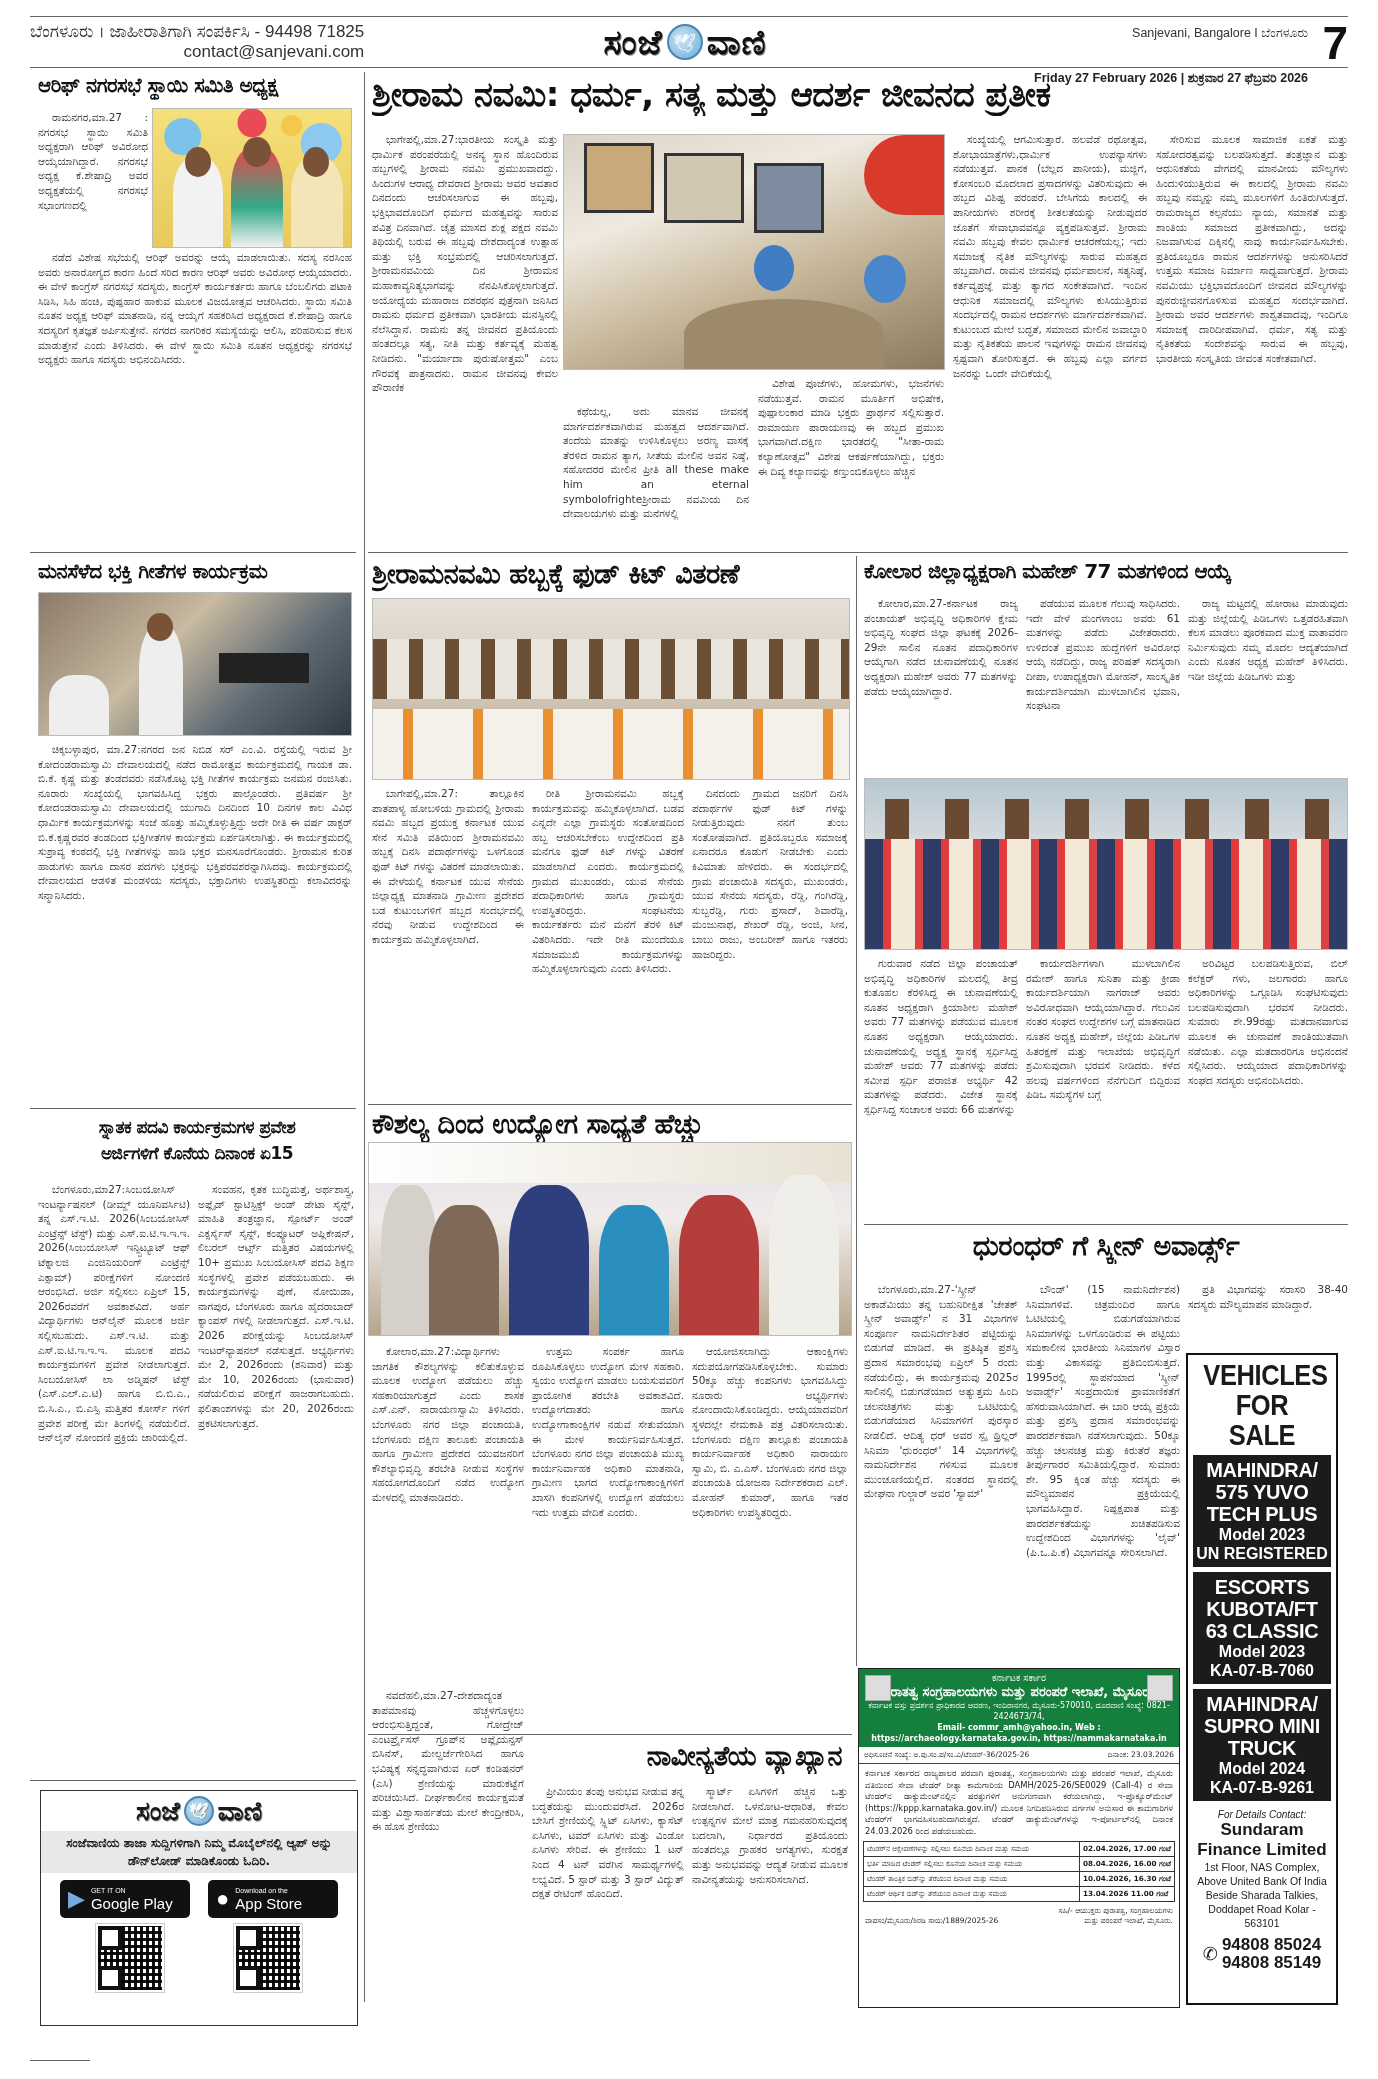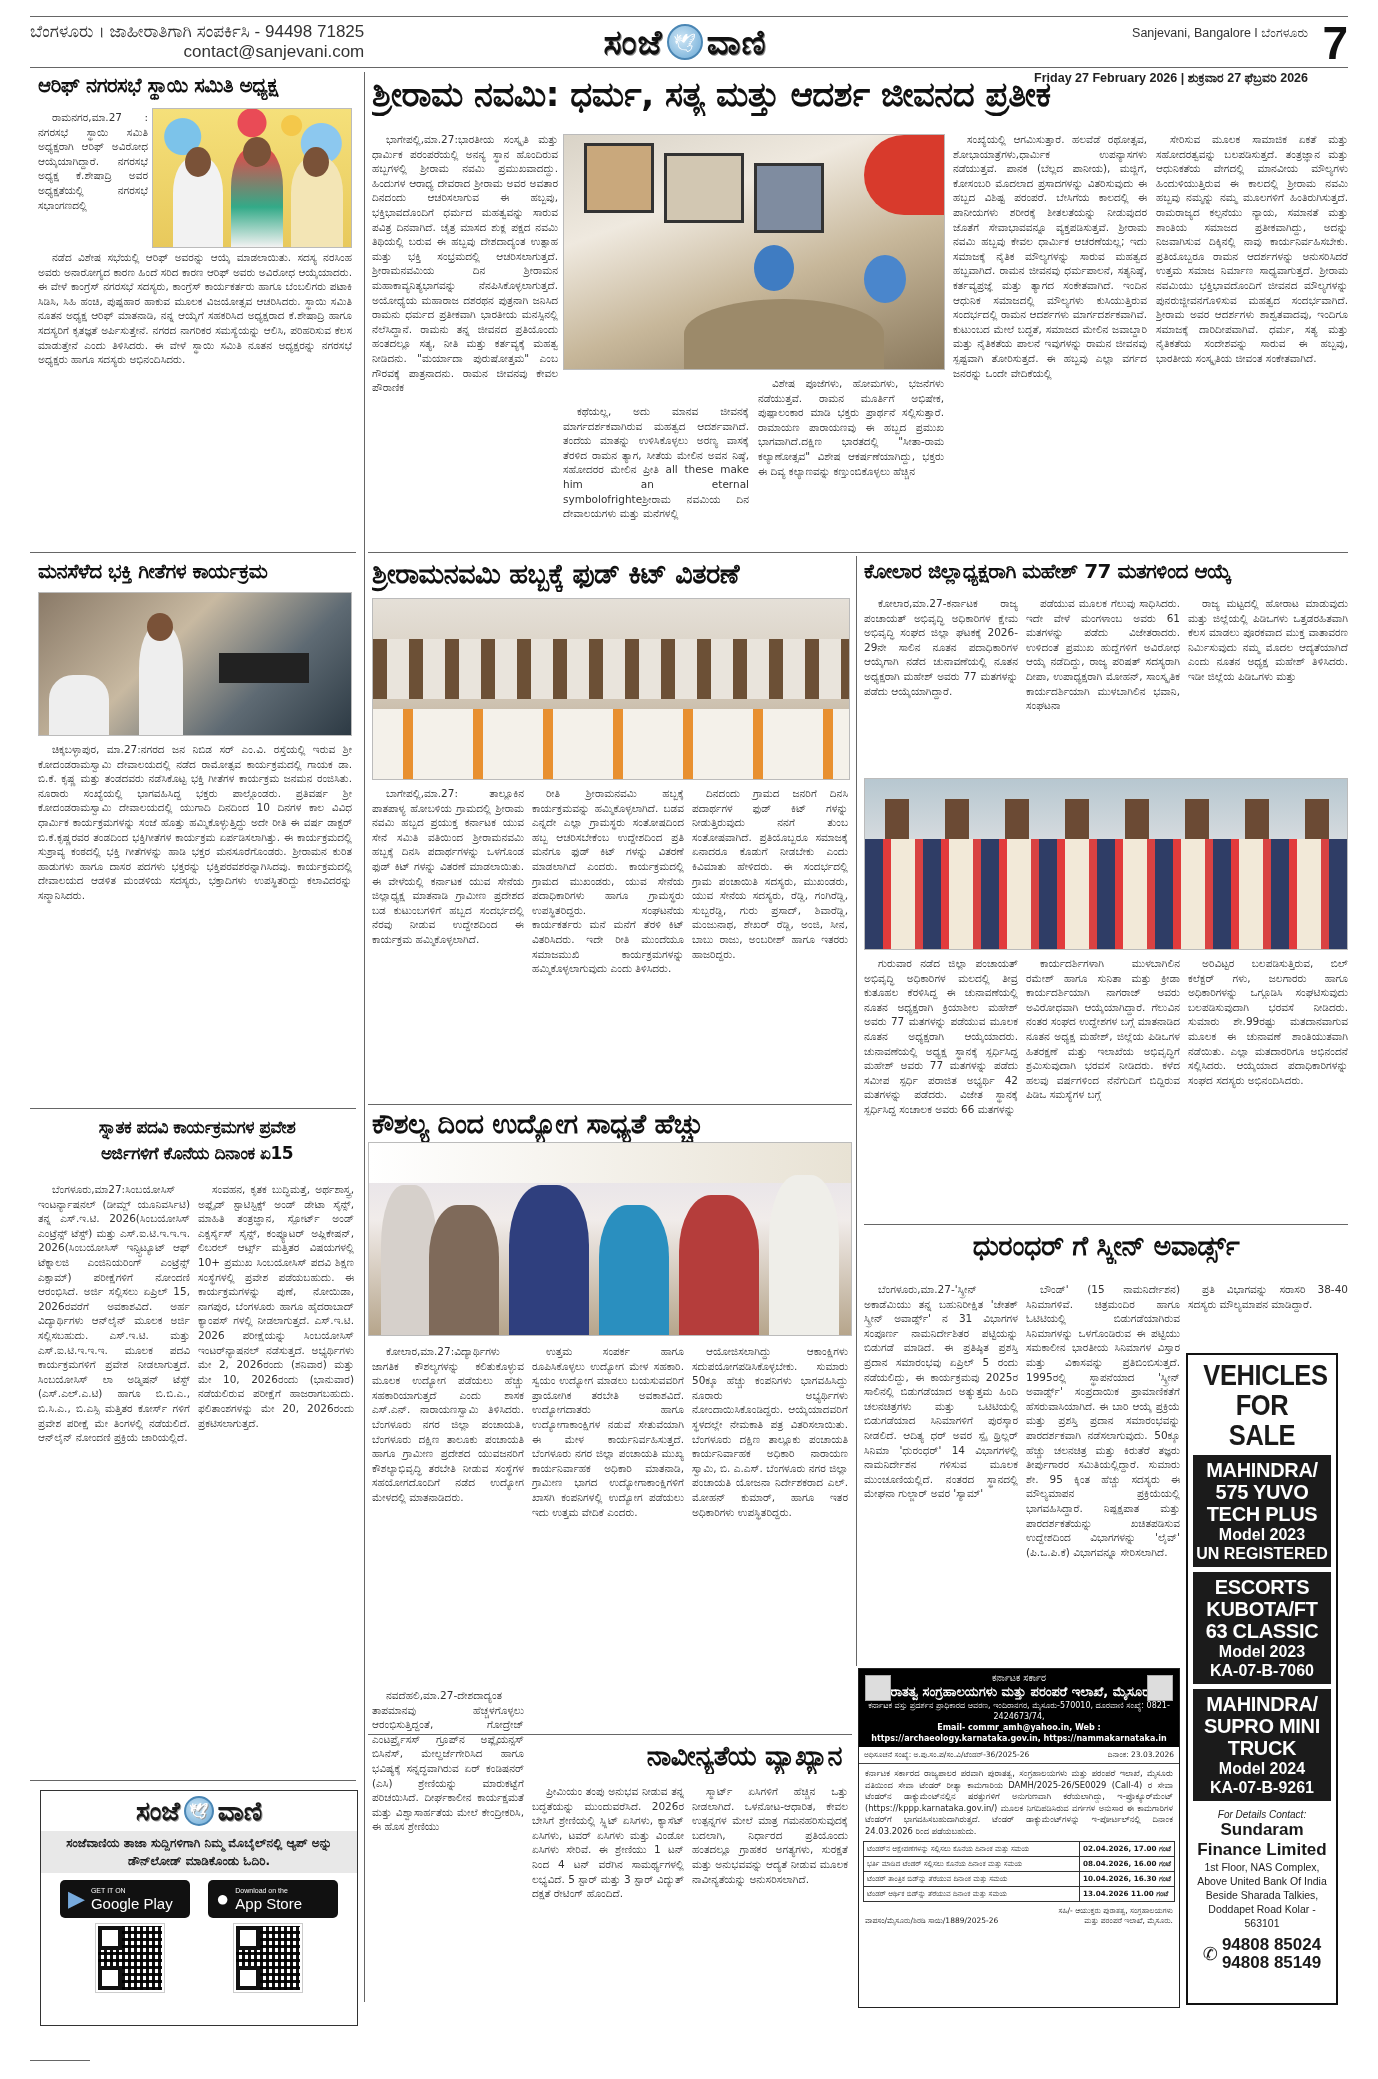--- a/index.html
+++ b/index.html
@@ -52,21 +52,21 @@
     .ad-veh .blk .big { font-size: 20px; line-height: 22px; letter-spacing: -0.3px; }
     .ad-veh .blk .sm { font-size: 16px; line-height: 19px; }
     .ad-veh .contact { font-size: 10px; font-style: italic; margin-top: 8px; color: #222; }
     .ad-veh .co { font-size: 17px; font-weight: bold; line-height: 20px; }
     .ad-veh .addr { font-size: 10.5px; line-height: 14px; color: #222; }
     .ad-veh .phones { display: flex; align-items: center; justify-content: center; gap: 4px; margin-top: 6px; }
     .ad-veh .phones .ph { font-size: 17px; font-weight: bold; line-height: 18px; text-align: left; }
     .ad-veh .phones .ico { font-size: 18px; }
 
     .ad-gov { left: 858px; top: 1668px; width: 322px; height: 340px; border: 1px solid #222; background: #fff; font-family: "DejaVu Sans", sans-serif; }
-    .ad-gov .hdr { background: #000000; color: #fff; text-align: center; padding: 3px 4px; position: relative; }
+    .ad-gov .hdr { background: #15803d; color: #fff; text-align: center; padding: 3px 4px; position: relative; }
     .ad-gov .hdr .g1 { font-size: 9.5px; line-height: 12px; }
     .ad-gov .hdr .g2 { font-size: 13px; font-weight: bold; line-height: 16px; }
     .ad-gov .hdr .g3 { font-size: 8px; line-height: 11px; }
     .ad-gov .hdr .g4 { font-size: 8px; line-height: 11px; font-weight: bold; }
     .ad-gov .emb { position: absolute; top: 6px; width: 26px; height: 26px; background: #ddd; border: 1px solid #aaa; }
     .ad-gov .refrow { display: flex; justify-content: space-between; font-size: 7.5px; padding: 3px 5px; border-bottom: 1px solid #444; }
     .ad-gov .body { font-size: 8.4px; line-height: 11.5px; padding: 4px 6px; text-align: justify; color: #222; }
     .ad-gov table { width: calc(100% - 8px); margin: 0 4px; border-collapse: collapse; font-size: 7.2px; }
     .ad-gov td { border: 1px solid #333; padding: 2px 3px; line-height: 10px; }
     .ad-gov td.v { font-weight: bold; white-space: nowrap; width: 84px; }

